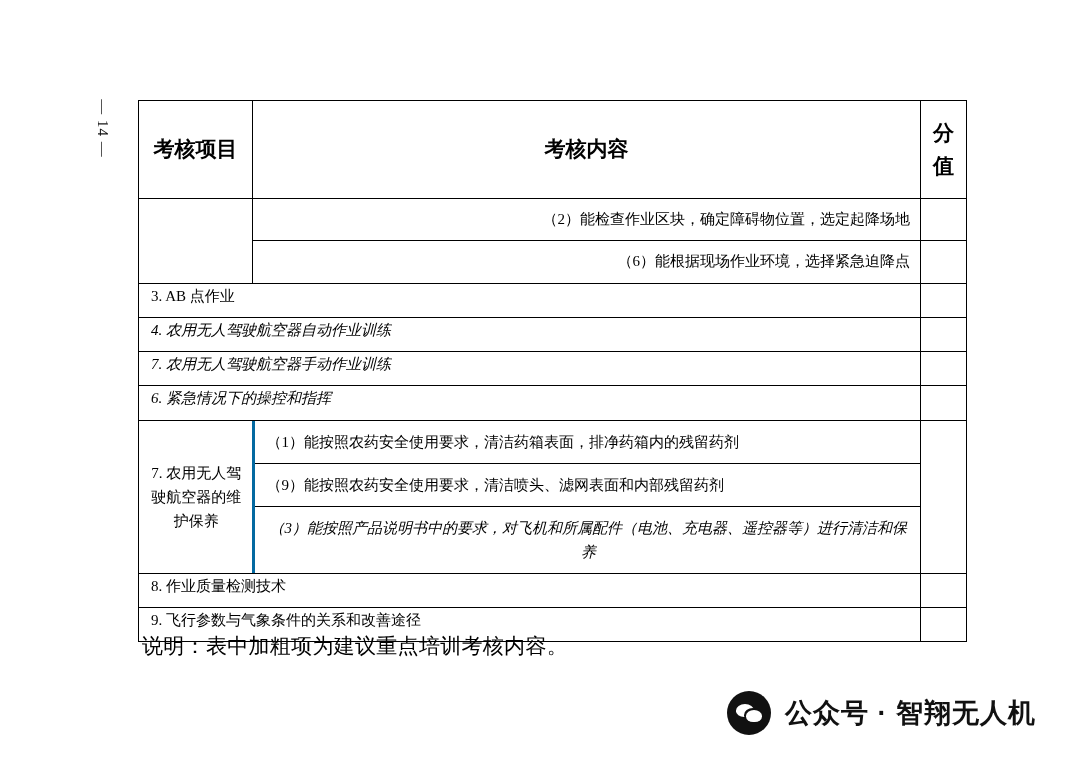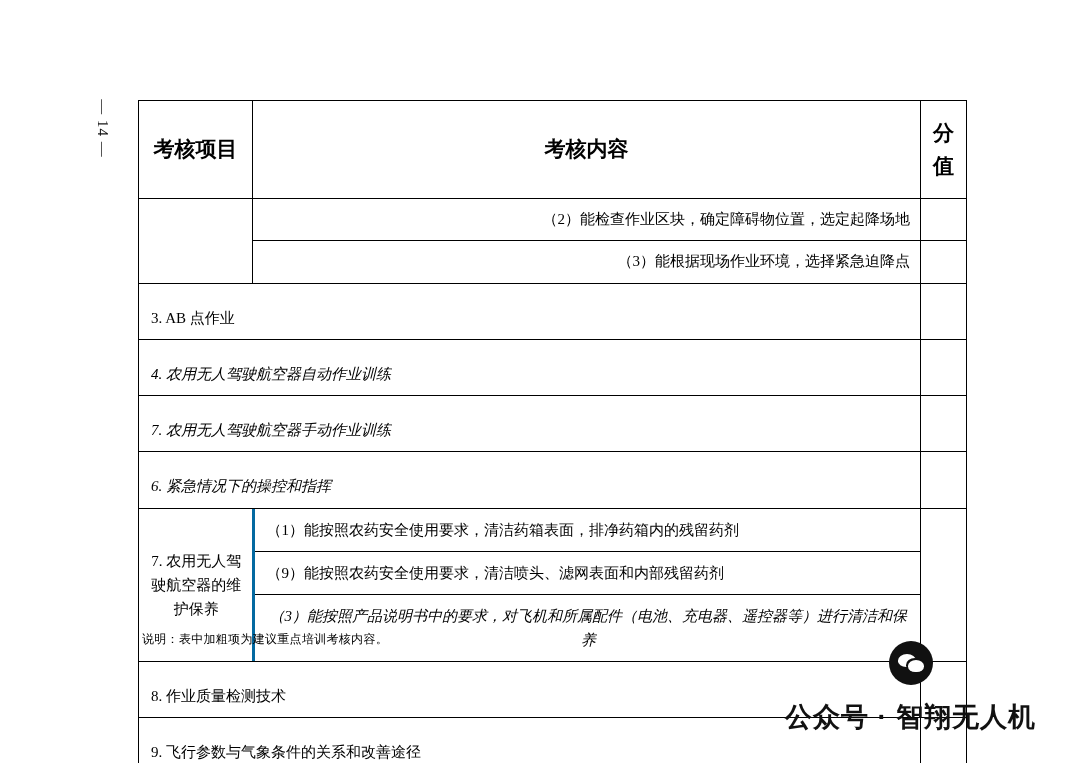--- a/index.html
+++ b/index.html
@@ -58,21 +58,21 @@
   }
   .col-item { width: 114px; }
   .col-content { width: 668px; }
   .col-score { width: 46px; }
 
   td.item-cell {
     text-align: center;
     padding: 6px 4px;
   }
   td.content-main {
-    padding: 23px 10px 9px 12px;
+    padding: 1px 10px 9px 12px;
     text-align: left;
   }
   td.content-sub {
     padding: 9px 10px 9px 12px;
     text-align: right;
   }
   td.sub-holder {
     padding: 0;
     vertical-align: top;
   }
@@ -96,34 +96,33 @@
   }
   table.subtable tr:last-child td {
     border-bottom: 0;
     text-align: center;
   }
 
   .note {
     position: absolute;
     left: 142px;
     top: 630px;
-    font-size: 12px;
+    font-size: 21px;
     line-height: 1.6;
     letter-spacing: 0.3px;
   }
 
   
   .brand {
     position: absolute;
     right: 44px;
     bottom: 28px;
     display: flex;
     align-items: center;
     gap: 14px;
-    flex-direction: column;
   }
   .brand .wechat-badge {
     width: 44px;
     height: 44px;
     border-radius: 50%;
     background: #111111;
     position: relative;
     flex: 0 0 auto;
   }
   .brand .wechat-badge::before {
@@ -176,21 +175,21 @@
       </tr>
     </thead>
     <tbody>
 
       <tr>
         <td class="item-cell" rowspan="2"></td>
         <td class="content-sub">（2）能检查作业区块，确定障碍物位置，选定起降场地</td>
         <td class="score-cell"></td>
       </tr>
       <tr>
-        <td class="content-sub">（3）能根据现场作业环境，选择紧急迫降点</td>
+        <td class="content-sub">（6）能根据现场作业环境，选择紧急迫降点</td>
         <td class="score-cell"></td>
       </tr>
 
       <tr>
         <td class="content-main" colspan="2">3. AB 点作业</td>
         <td class="score-cell"></td>
       </tr>
 
       <tr>
         <td class="content-main bold" colspan="2">4. 农用无人驾驶航空器自动作业训练</td>

